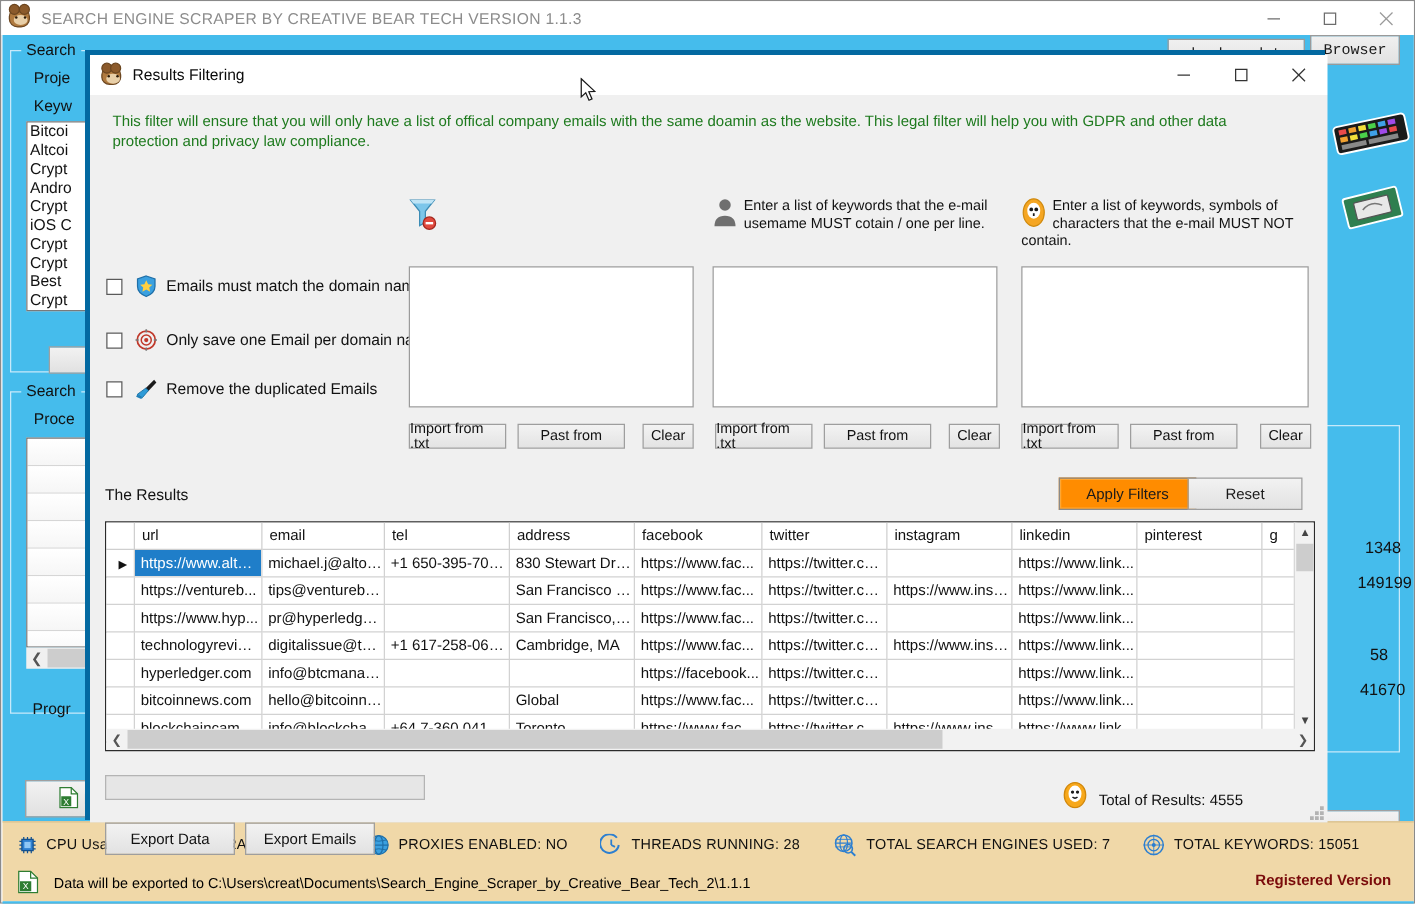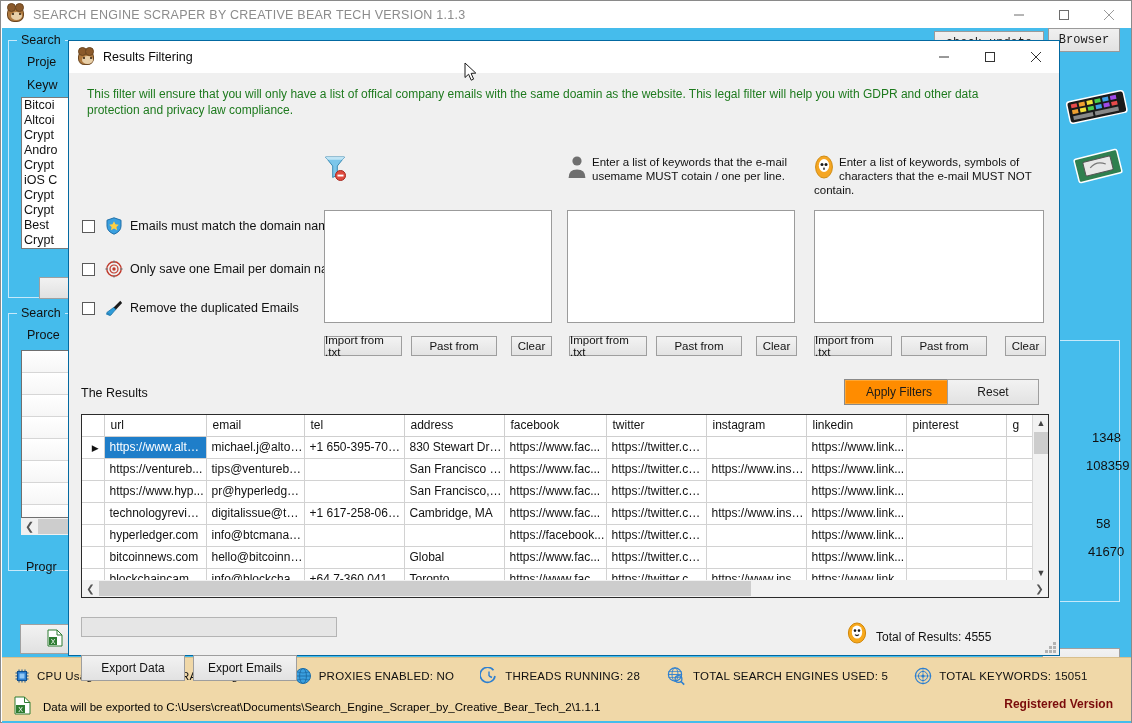--- a/index.html
+++ b/index.html
@@ -121,21 +121,21 @@
   .status-row { position: absolute; display: flex; align-items: center; }
   .status-item { display: flex; align-items: center; margin-right: 22px; white-space: nowrap;
     font-size: 11.5px; color: #101010; letter-spacing: .2px; }
   .status-item .ico { margin-right: 7px; display: flex; align-items: center; }
   .reg-version { position: absolute; right: 18px; top: 39px; font-size: 12px; font-weight: bold; color: #7a0b0b; }
   .bottom-strip { position:absolute; left:1px; top:720px; width:1129px; height:2px; background:#45bcec; }
 
   
   .dialog {
     position: absolute; left: 68px; top: 40px; width: 992px; height: 616px;
-    background: #ef4444; border: 1px solid #0369a1;
+    background: #ef4444; border: 4px solid #0369a1;
     box-shadow: 0 0 0 0 rgba(0,0,0,0);
   }
   .dlg-titlebar {
     position: absolute; left:0; top:0; width: 990px; height: 32px;
     background: #ffffff; display: flex; align-items: center;
   }
   .dlg-title-icon { margin-left: 9px; margin-right: 9px; }
   .dlg-title-text { font-size: 12.5px; color: #0a0a0a; }
   .dlg-winbtns { position: absolute; right: 0; top: 0; display: flex; height: 32px; }
   .dlg-wb { width: 46px; height: 32px; display:flex; align-items:center; justify-content:center; color:#222; }
@@ -325,21 +325,21 @@
         </span>
         <span>EX</span>
       </div>
 
       <div class="plainbtn" style="left:1040px; top:600px; width:78px; height:32px;">
         <span>SE</span>
       </div>
 
       <div class="group-box" style="left:1022px; top:312px; width:96px; height:262px; border-color:#c7e9fa;"></div>
       <span class="num-text" style="left:1090px; top:402px;">1348</span>
-      <span class="num-text" style="left:1084px; top:430px;">108359</span>
+      <span class="num-text" style="left:1084px; top:430px;">149199</span>
       <span class="num-text" style="left:1094px; top:488px;">58</span>
       <span class="num-text" style="left:1086px; top:516px;">41670</span>
 
       <div class="clipart" style="left:1062px; top:60px;">
         <svg width="66" height="40" viewBox="0 0 66 40">
           <g transform="rotate(-12 33 20)">
             <rect x="4" y="8" width="58" height="22" rx="3" fill="#1a1a1a" stroke="#ffffff" stroke-width="1.5"></rect>
             <rect x="8" y="11" width="6" height="4" fill="#e84a4a"></rect>
               <rect x="16" y="11" width="6" height="4" fill="#f0a030"></rect>
             <rect x="24" y="11" width="6" height="4" fill="#f2e03a"></rect>
@@ -440,21 +440,21 @@
             <svg width="20" height="20" viewBox="0 0 20 20">
               <circle cx="9" cy="8.5" r="6.6" fill="none" stroke="#2d7fd0" stroke-width="1.2"></circle>
               <ellipse cx="9" cy="8.5" rx="3" ry="6.6" fill="none" stroke="#2d7fd0" stroke-width="0.9"></ellipse>
               <line x1="2.4" y1="8.5" x2="15.6" y2="8.5" stroke="#2d7fd0" stroke-width="0.9"></line>
               <line x1="2.4" y1="5.5" x2="15.6" y2="5.5" stroke="#2d7fd0" stroke-width="0.7"></line>
               <line x1="2.4" y1="11.5" x2="15.6" y2="11.5" stroke="#2d7fd0" stroke-width="0.7"></line>
               <circle cx="12.5" cy="13" r="3.4" fill="none" stroke="#2d7fd0" stroke-width="1.3"></circle>
               <line x1="15" y1="15.5" x2="18.2" y2="18.6" stroke="#2d7fd0" stroke-width="1.6"></line>
             </svg>
           </span>
-          <span>TOTAL SEARCH ENGINES USED: 5</span>
+          <span>TOTAL SEARCH ENGINES USED: 7</span>
         </div>
 
         <div class="status-item">
           <span class="ico">
             <svg width="18" height="18" viewBox="0 0 18 18">
               <circle cx="9" cy="9" r="7.6" fill="none" stroke="#2d7fd0" stroke-width="1.2"></circle>
               <circle cx="9" cy="9" r="4.6" fill="none" stroke="#2d7fd0" stroke-width="1"></circle>
               <circle cx="9" cy="9" r="1.6" fill="#2d7fd0"></circle>
               <line x1="9" y1="0.8" x2="9" y2="17.2" stroke="#2d7fd0" stroke-width="0.7"></line>
               <line x1="0.8" y1="9" x2="17.2" y2="9" stroke="#2d7fd0" stroke-width="0.7"></line>

